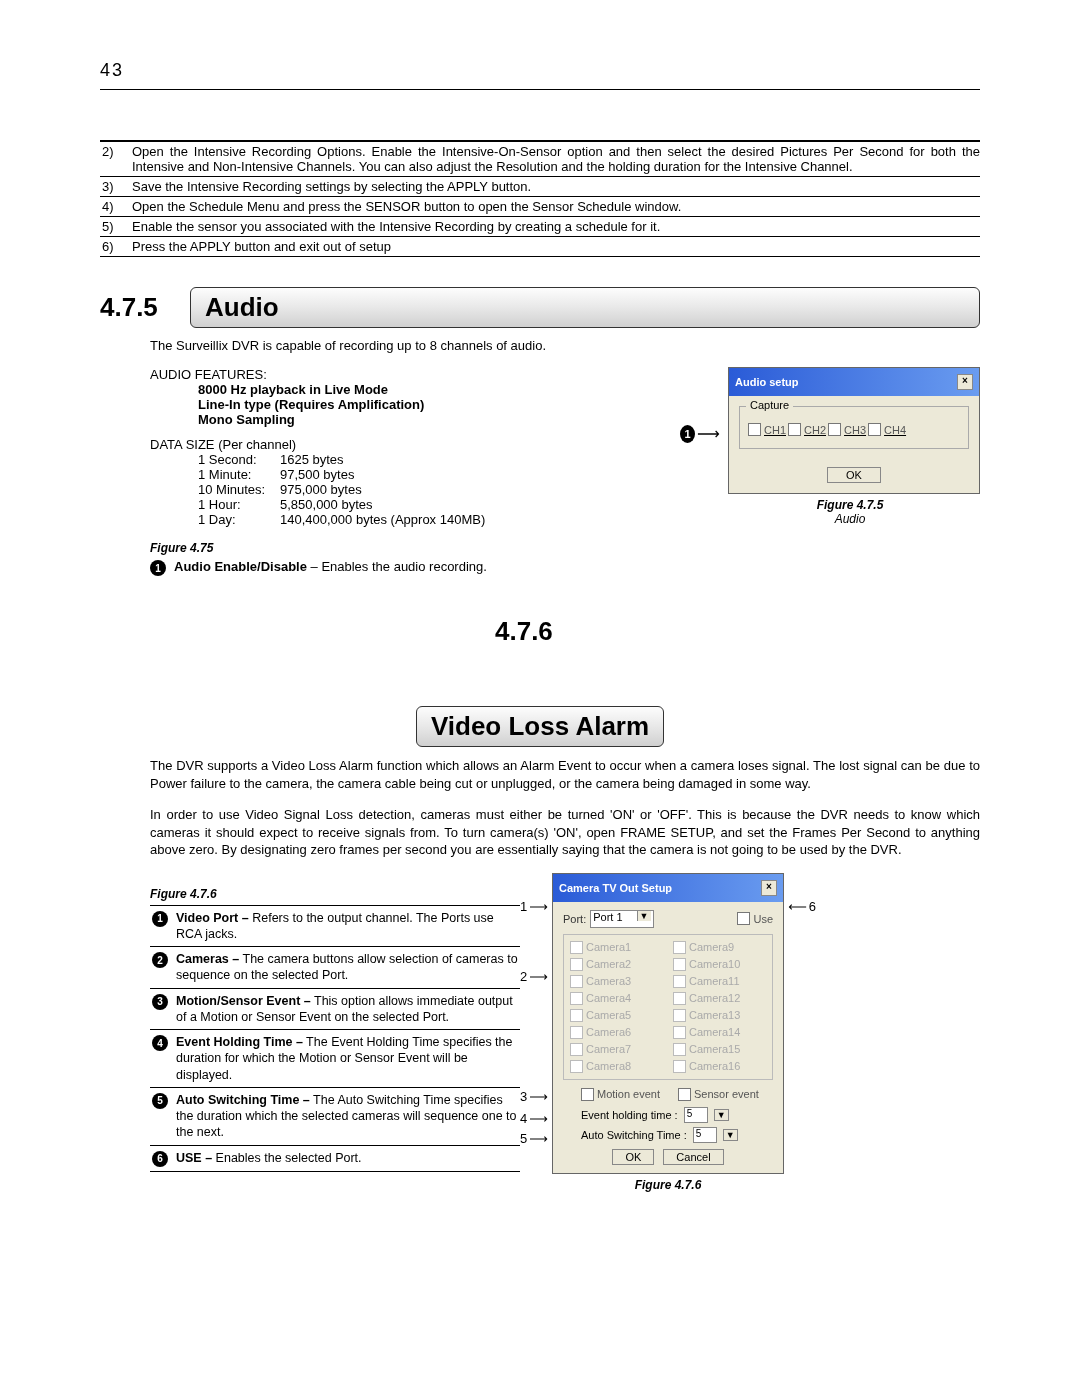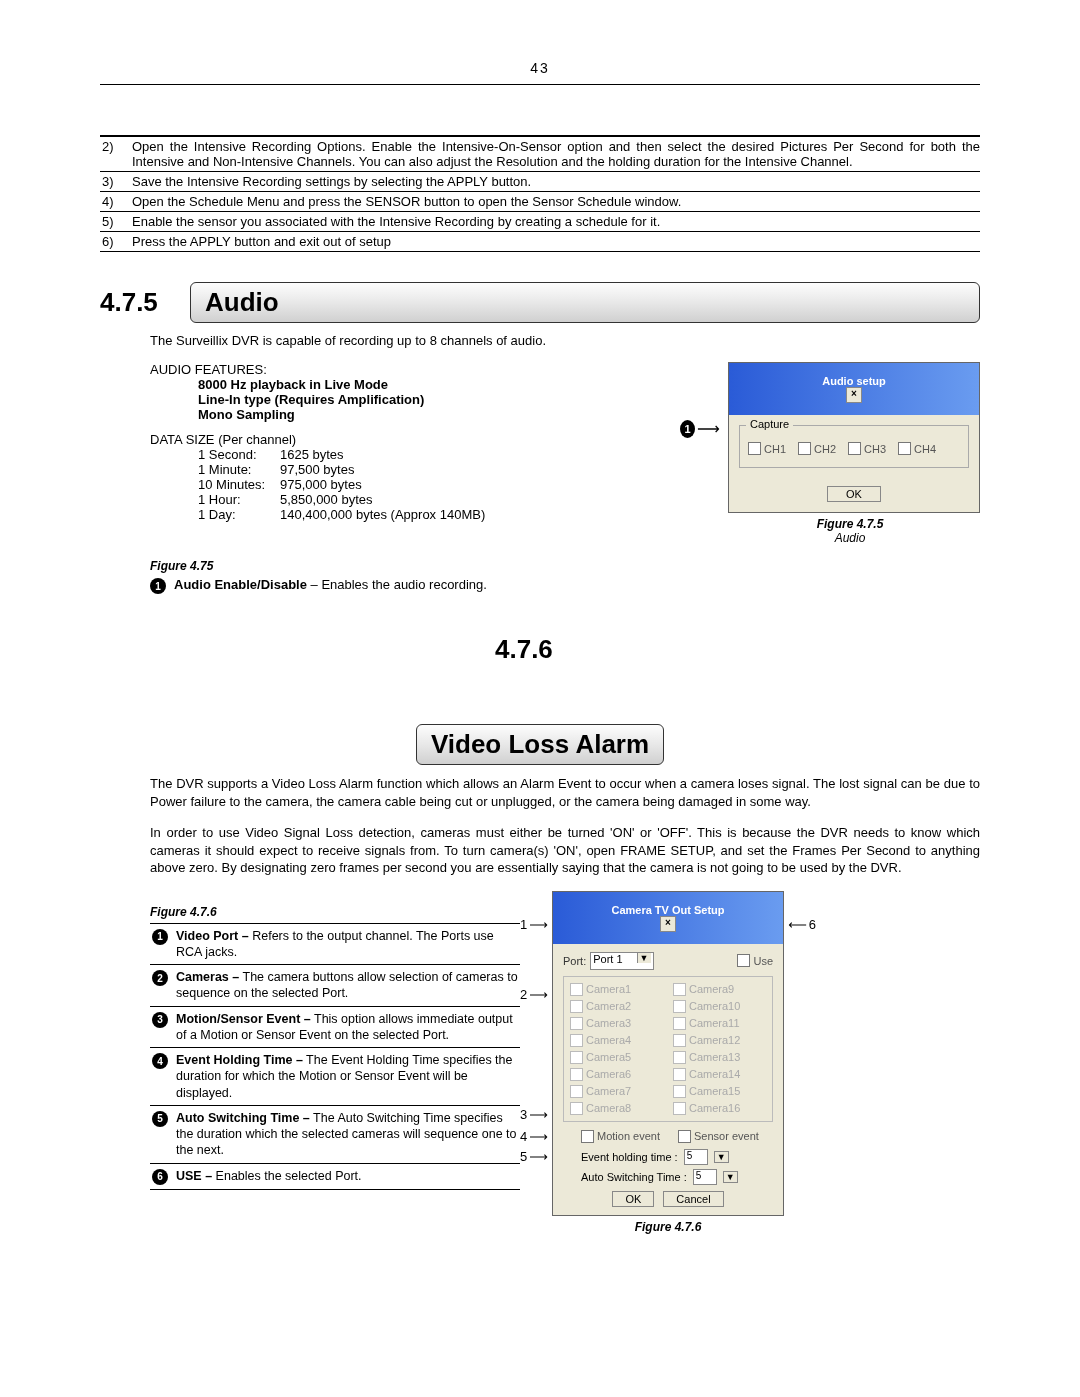--- a/index.html
+++ b/index.html
@@ -9,22 +9,22 @@
     background: #fff;
     margin: 0;
     padding: 0;
     width: 1080px;
   }
   .page {
     padding: 60px 100px 60px 100px;
     position: relative;
   }
   .page-number {
-    text-align: center;
-    font-size: 14px;
+    text-align: left;
+    font-size: 18px;
     letter-spacing: 2px;
     padding-bottom: 8px;
   }
   .top-rule {
     border-bottom: 1px solid #000;
     margin-bottom: 50px;
   }
   .steps-table {
     border-top: 2px solid #000;
     border-bottom: 1px solid #000;
@@ -119,25 +119,24 @@
     position: relative;
   }
   .audio-dialog {
     width: 250px;
     margin-left: 8px;
   }
   .dlg-title {
     background: linear-gradient(to right, #2a5bd7, #6a9cf0);
     color: #fff;
     font-weight: bold;
-    padding: 12px 6px;
+    padding: 6px 6px;
     display: flex;
     justify-content: space-between;
     align-items: center;
-    flex-direction: column;
   }
   .dlg-title .x {
     background: #ece9d8; color:#000; width:14px; height:14px;
     border: 1px solid #888; font-size: 10px; text-align: center; line-height: 12px;
   }
   .audio-body {
     padding: 10px;
   }
   .capture-group {
     border: 1px solid #aaa;
@@ -145,21 +144,21 @@
     position: relative;
     text-align: center;
   }
   .capture-group .grp-label {
     position: absolute;
     top: -8px; left: 6px;
     background: #ece9d8;
     padding: 0 4px;
     font-size: 11px;
   }
-  .ch-row { display: flex; gap: 12px; }
+  .ch-row { display: flex; gap: 2px; text-decoration: underline; }
   .chk { display: inline-flex; align-items: center; gap: 3px; color:#555; }
   .chk .box {
     width: 11px; height: 11px; border: 1px solid #777; background: #fff;
   }
   .btn {
     border: 1px solid #888;
     background: #ece9d8;
     padding: 1px 18px;
     font-size: 11px;
     display: inline-block;

